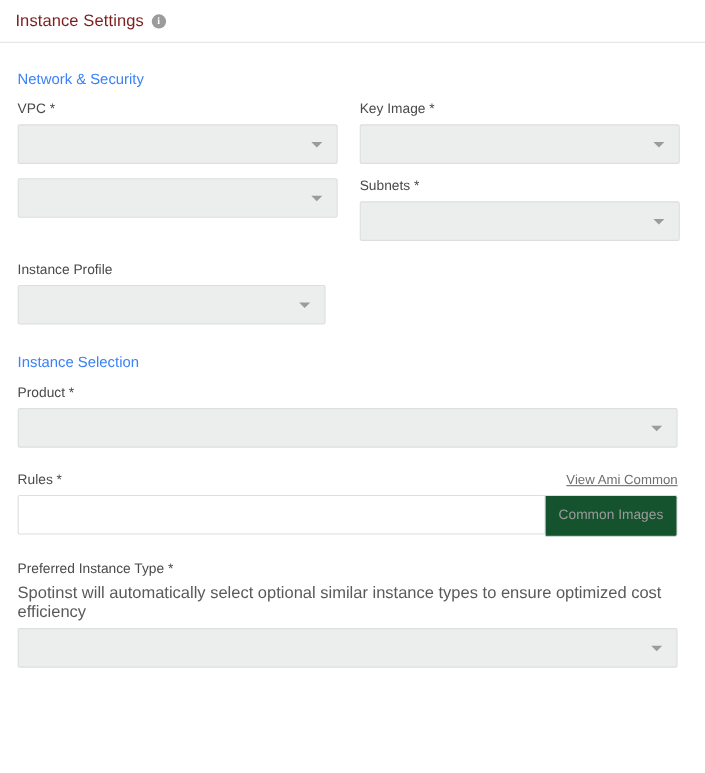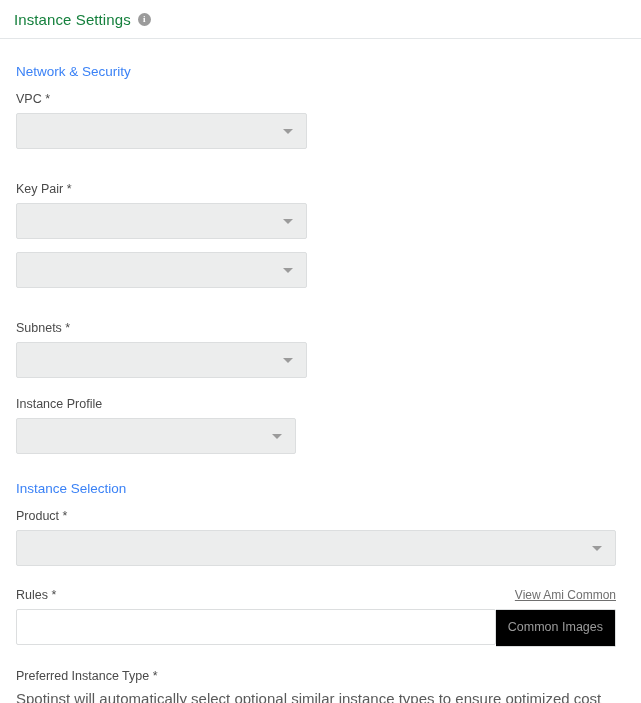--- a/index.html
+++ b/index.html
@@ -25,21 +25,21 @@
   
   .page-header {
     display: flex;
     align-items: center;
     gap: 7px;
     padding: 0 14px;
     height: 38px;
     border-bottom: 1px solid #e3e6e8;
   }
   .page-title {
-    color: #15803d;
+    color: #7f1d1d;
     font-size: 15px;
     font-weight: normal;
     letter-spacing: 0.1px;
   }
   .info-icon {
     display: inline-flex;
     align-items: center;
     justify-content: center;
     width: 13px;
     height: 13px;
@@ -63,21 +63,20 @@
   .form-body {
     padding: 0 16px;
   }
 
   .section-net-title { margin-top: 25px; }
   .section-sel-title { margin-top: 27px; }
 
   .row {
     display: flex;
     gap: 20px;
-    flex-direction: column;
   }
   .col {
     width: 291px;
     box-sizing: border-box;
   }
   .col.narrow { width: 280px; }
 
   .field {
     margin-top: 13px;
   }
@@ -147,21 +146,21 @@
   .input-group {
     display: flex;
     align-items: stretch;
   }
   .input-group .grow { flex: 1 1 auto; }
   .addon-button {
     flex: 0 0 auto;
     height: 36px;
     line-height: 34px;
     padding: 0 12px;
-    background: #000000;
+    background: #14532d;
     border: 1px solid #dcdedf;
     border-left: none;
     border-radius: 0 2px 2px 0;
     font-size: 12.5px;
     color: #9b9b9b;
     cursor: pointer;
     white-space: nowrap;
   }
 
   .helper-text {
@@ -198,21 +197,21 @@
           <div class="select-box w-291">
             <div class="select-value"></div>
             <span class="caret"></span>
           </div>
         </div>
       </div>
 
       <div class="col">
         <div class="field">
           <div class="field-label-line">
-            <span class="field-label">Key Pair *</span>
+            <span class="field-label">Key Image *</span>
           </div>
           <div class="select-box w-291">
             <div class="select-value"></div>
             <span class="caret"></span>
           </div>
         </div>
       </div>
     </div>
 
     <div class="row">

